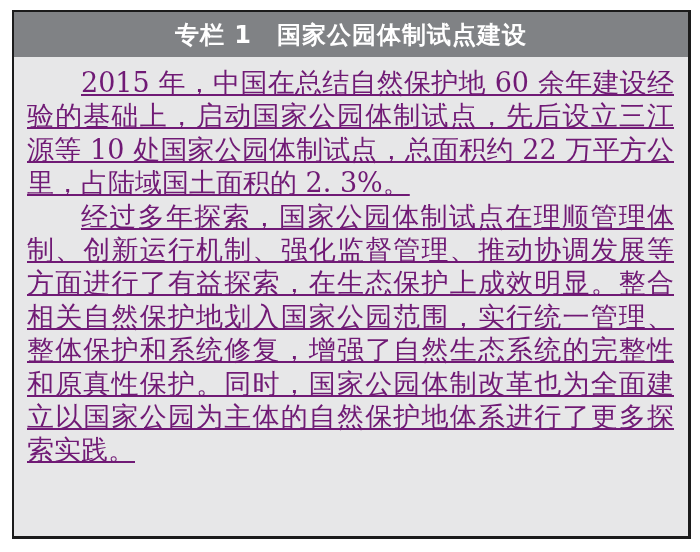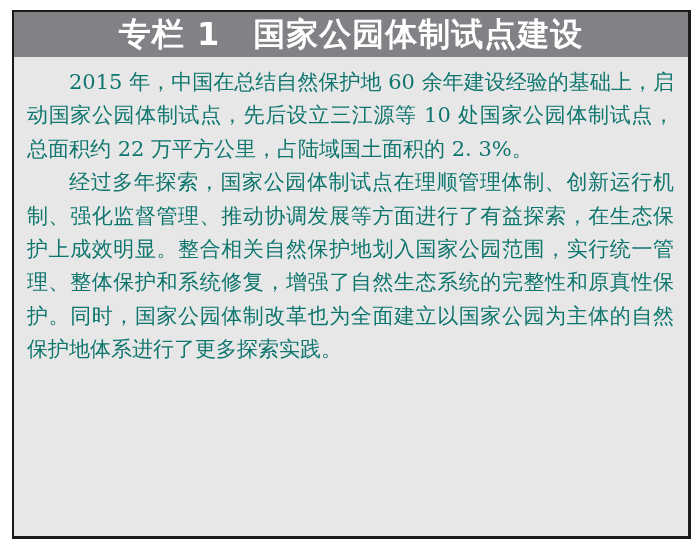--- a/index.html
+++ b/index.html
@@ -30,35 +30,36 @@
     height: 45px;
     background: #808285;
     display: flex;
     align-items: center;
     justify-content: center;
   }
   .box-title {
     color: #ffffff;
     font-family: "DejaVu Sans", "Liberation Sans", sans-serif;
     font-weight: bold;
-    font-size: 32px;
+    font-size: 24px;
     letter-spacing: 1px;
     white-space: nowrap;
   }
   .box-body {
     padding: 9px 14px 0 13px;
   }
   .box-body p {
-    font-size: 21px;
+    font-size: 27px;
     line-height: 33.4px;
-    color: #0f766e;
+    color: #701a75;
     text-align: justify;
     text-justify: inter-ideograph;
     text-indent: 2em;
     word-break: break-all;
+    text-decoration: underline;
   }
 </style>
 </head>
 <body>
 
 <div class="page">
   <div class="column-box">
     <div class="box-header">
       <span class="box-title">专栏 1　国家公园体制试点建设</span>
     </div>

